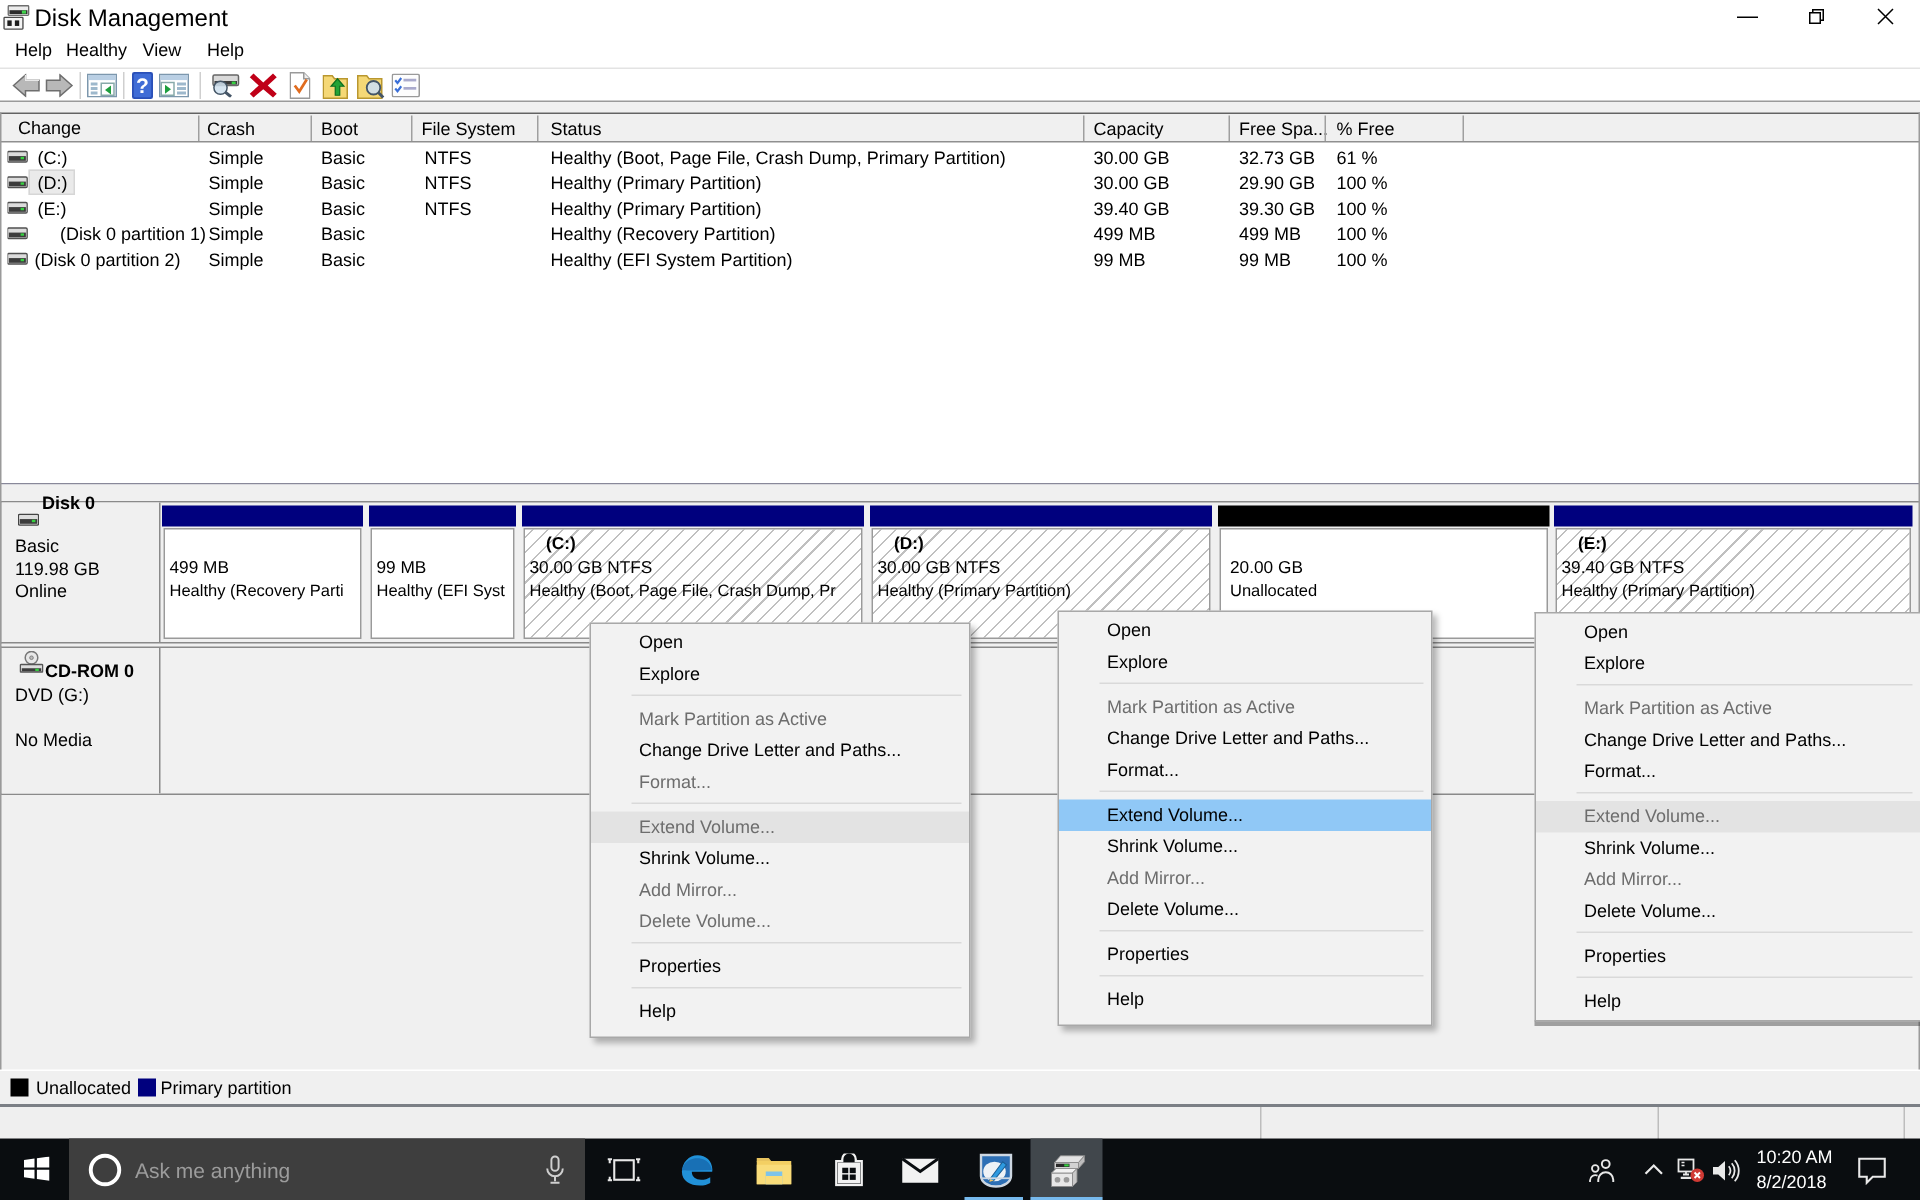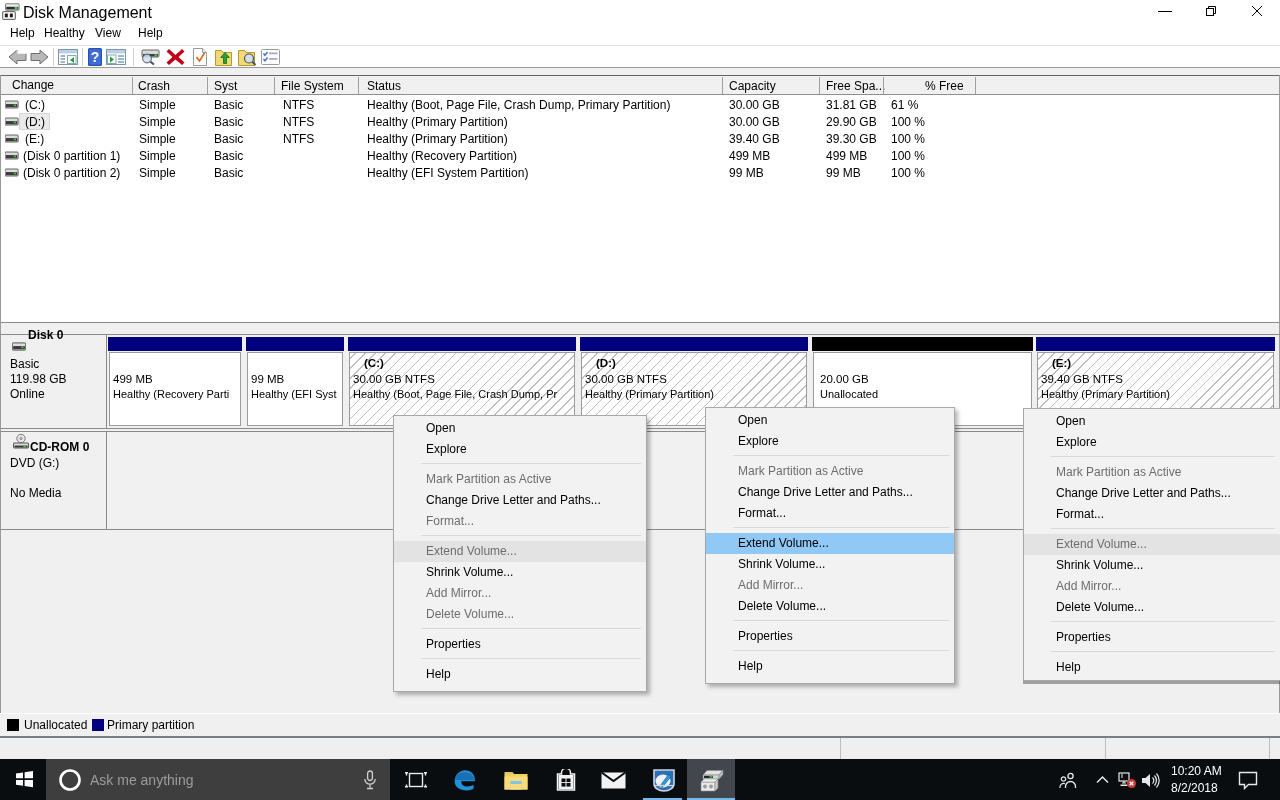--- a/index.html
+++ b/index.html
@@ -115,26 +115,26 @@
   <path d="M2.5 10 l1.5 1.8 l2.5 -3.3" fill="none" stroke="#3a6fd8" stroke-width="1.4"></path>
   <rect x="8" y="9" width="8.5" height="1.8" fill="#aac"></rect>
 </svg>
 </div>
 
 <div class="abs" style="left:0;top:75px;width:1280px;height:1px;background:#636363"></div>
 <div class="abs" style="left:0;top:76px;width:1280px;height:18px;background:#f0f0f0"></div>
 <div class="abs" style="left:0;top:94px;width:1280px;height:1px;background:#8f8f8f"></div>
 <div class="hr" style="left:12px;top:78px">Change</div>
 <div class="hr" style="left:138px;top:79px">Crash</div>
-<div class="hr" style="left:214px;top:79px">Syst</div>
+<div class="hr" style="left:214px;top:79px">Boot</div>
 <div class="hr" style="left:281px;top:79px">File System</div>
 <div class="hr" style="left:367px;top:79px">Status</div>
 <div class="hr" style="left:729px;top:79px">Capacity</div>
 <div class="hr" style="left:826px;top:79px">Free Spa...</div>
-<div class="hr" style="left:925px;top:79px">% Free</div>
+<div class="hr" style="left:891px;top:79px">% Free</div>
 <div class="colsep" style="left:132px"></div>
 <div class="colsep" style="left:207px"></div>
 <div class="colsep" style="left:274px"></div>
 <div class="colsep" style="left:358px"></div>
 <div class="colsep" style="left:722px"></div>
 <div class="colsep" style="left:819px"></div>
 <div class="colsep" style="left:883px"></div>
 <div class="colsep" style="left:975px"></div>
 
 <div class="abs" style="left:19px;top:113px;width:31px;height:17px;background:#eaeaea;border:1px solid #d6d6d6"></div>
@@ -164,42 +164,42 @@
       <rect x="1" y="4" width="13" height="3.6" fill="#3c3c3c"></rect>
       <rect x="10" y="4.6" width="2.6" height="1.8" fill="#35d13f"></rect>
     </svg>
 
 <div class="row" style="left:25px;top:98px">(C:)</div>
 <div class="row" style="left:139px;top:98px">Simple</div>
 <div class="row" style="left:214px;top:98px">Basic</div>
 <div class="row" style="left:283px;top:98px">NTFS</div>
 <div class="row" style="left:367px;top:98px">Healthy (Boot, Page File, Crash Dump, Primary Partition)</div>
 <div class="row" style="left:729px;top:98px">30.00 GB</div>
-<div class="row" style="left:826px;top:98px">31.81 GB</div>
+<div class="row" style="left:826px;top:98px">32.73 GB</div>
 <div class="row" style="left:891px;top:98px">61 %</div>
 
 <div class="row" style="left:25px;top:115px">(D:)</div>
 <div class="row" style="left:139px;top:115px">Simple</div>
 <div class="row" style="left:214px;top:115px">Basic</div>
 <div class="row" style="left:283px;top:115px">NTFS</div>
 <div class="row" style="left:367px;top:115px">Healthy (Primary Partition)</div>
 <div class="row" style="left:729px;top:115px">30.00 GB</div>
 <div class="row" style="left:826px;top:115px">29.90 GB</div>
 <div class="row" style="left:891px;top:115px">100 %</div>
 
 <div class="row" style="left:25px;top:132px">(E:)</div>
 <div class="row" style="left:139px;top:132px">Simple</div>
 <div class="row" style="left:214px;top:132px">Basic</div>
 <div class="row" style="left:283px;top:132px">NTFS</div>
 <div class="row" style="left:367px;top:132px">Healthy (Primary Partition)</div>
 <div class="row" style="left:729px;top:132px">39.40 GB</div>
 <div class="row" style="left:826px;top:132px">39.30 GB</div>
 <div class="row" style="left:891px;top:132px">100 %</div>
 
-<div class="row" style="left:23px;top:149px">(Disk 0 partition 1)</div>
+<div class="row" style="left:40px;top:149px">(Disk 0 partition 1)</div>
 <div class="row" style="left:139px;top:149px">Simple</div>
 <div class="row" style="left:214px;top:149px">Basic</div>
 <div class="row" style="left:367px;top:149px">Healthy (Recovery Partition)</div>
 <div class="row" style="left:729px;top:149px">499 MB</div>
 <div class="row" style="left:826px;top:149px">499 MB</div>
 <div class="row" style="left:891px;top:149px">100 %</div>
 
 <div class="row" style="left:23px;top:166px">(Disk 0 partition 2)</div>
 <div class="row" style="left:139px;top:166px">Simple</div>
 <div class="row" style="left:214px;top:166px">Basic</div>

